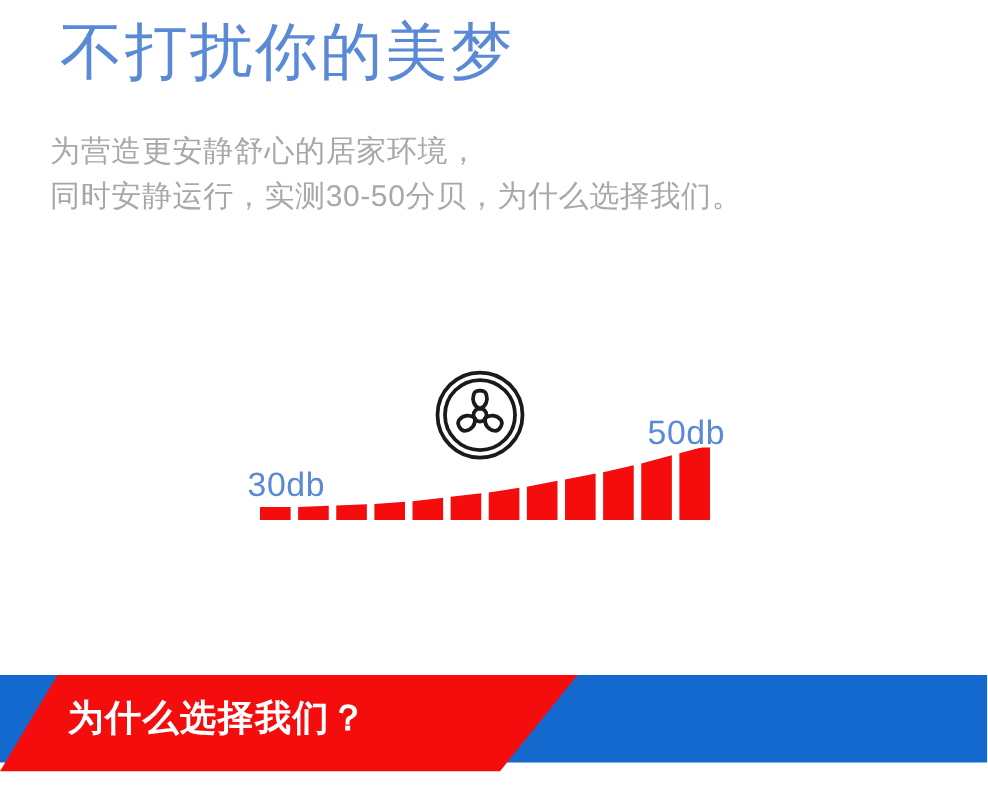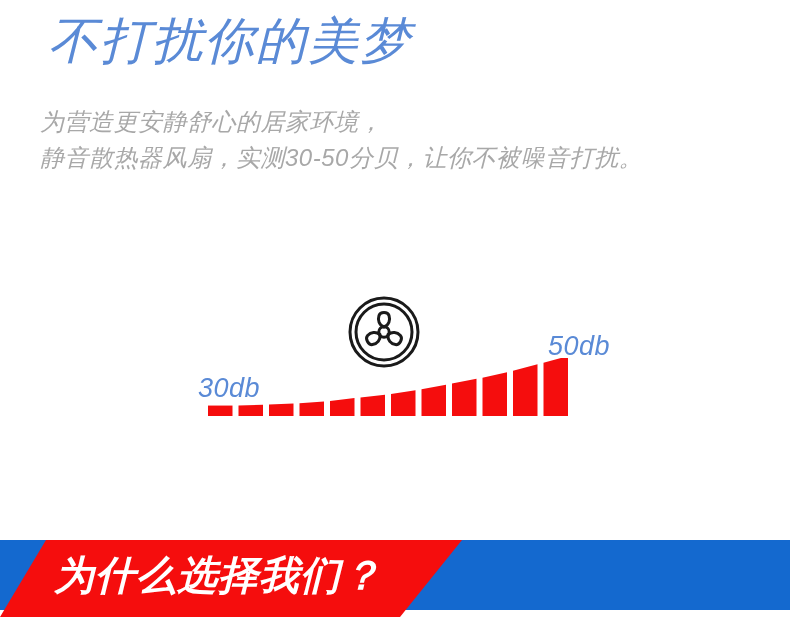--- a/index.html
+++ b/index.html
@@ -9,21 +9,20 @@
   }
   body {
     font-family: "Liberation Sans", "DejaVu Sans", sans-serif;
   }
   #page {
     position: relative;
     width: 790px;
     height: 643px;
     background: #ffffff;
     overflow: hidden;
-    font-style: italic;
   }
 
   
   .headline {
     position: absolute;
     left: 48px;
     top: 10px;
     font-size: 50px;
     line-height: 62px;
     letter-spacing: 2px;
@@ -58,21 +57,21 @@
   
   .db-label {
     position: absolute;
     color: #5a8ad6;
     font-size: 27px;
     font-weight: 400;
     letter-spacing: 0.5px;
     white-space: nowrap;
   }
   .db-label.left  { left: 198px; top: 353px; margin-top: 20px; }
-  .db-label.right { left: 548px; top: 331px; }
+  .db-label.right { left: 518px; top: 331px; }
 
   
   .bars {
     position: absolute;
     left: 208px;
     top: 358px;
     width: 360px;
     height: 58px;
   }
   .bars svg { display: block; width: 100%; height: 100%; }
@@ -96,36 +95,36 @@
   }
   .banner-shape svg { display: block; width: 100%; height: 100%; }
   .banner-title {
     position: absolute;
     left: 54px;
     top: 549px;
     width: 320px;
     height: 52px;
     line-height: 52px;
     color: #ffffff;
-    font-size: 40px;
+    font-size: 29px;
     font-weight: bold;
     letter-spacing: 1px;
     white-space: nowrap;
   }
 </style>
 </head>
 <body>
 
 <div id="page">
 
   <div class="headline">不打扰你的美梦</div>
 
   <div class="body-copy">
     <span class="line">为营造更安静舒心的居家环境，</span>
-    <span class="line">静音散热器风扇，实测30-50分贝，让你不被噪音打扰。</span>
+    <span class="line">同时安静运行，实测30-50分贝，为什么选择我们。</span>
   </div>
 
   <div class="fan-icon">
     <svg viewBox="0 0 72 72" xmlns="http://www.w3.org/2000/svg">
       <circle cx="36" cy="36" r="34" fill="none" stroke="#1a1a1a" stroke-width="3"></circle>
       <circle cx="36" cy="36" r="28" fill="none" stroke="#1a1a1a" stroke-width="3"></circle>
 
       <g fill="none" stroke="#1a1a1a" stroke-width="3" stroke-linejoin="round">
         <path d="M36 31 C31 29 29.5 24 31 19.5 C32.3 15.6 39.7 15.6 41 19.5 C42.5 24 41 29 36 31 Z"></path>
         <path d="M40 38.5 C44 35.5 49.2 36 52.4 39.6 C55.2 42.7 51.6 49.2 47.5 48.6 C42.8 47.9 39.4 44 40 38.5 Z"></path>

